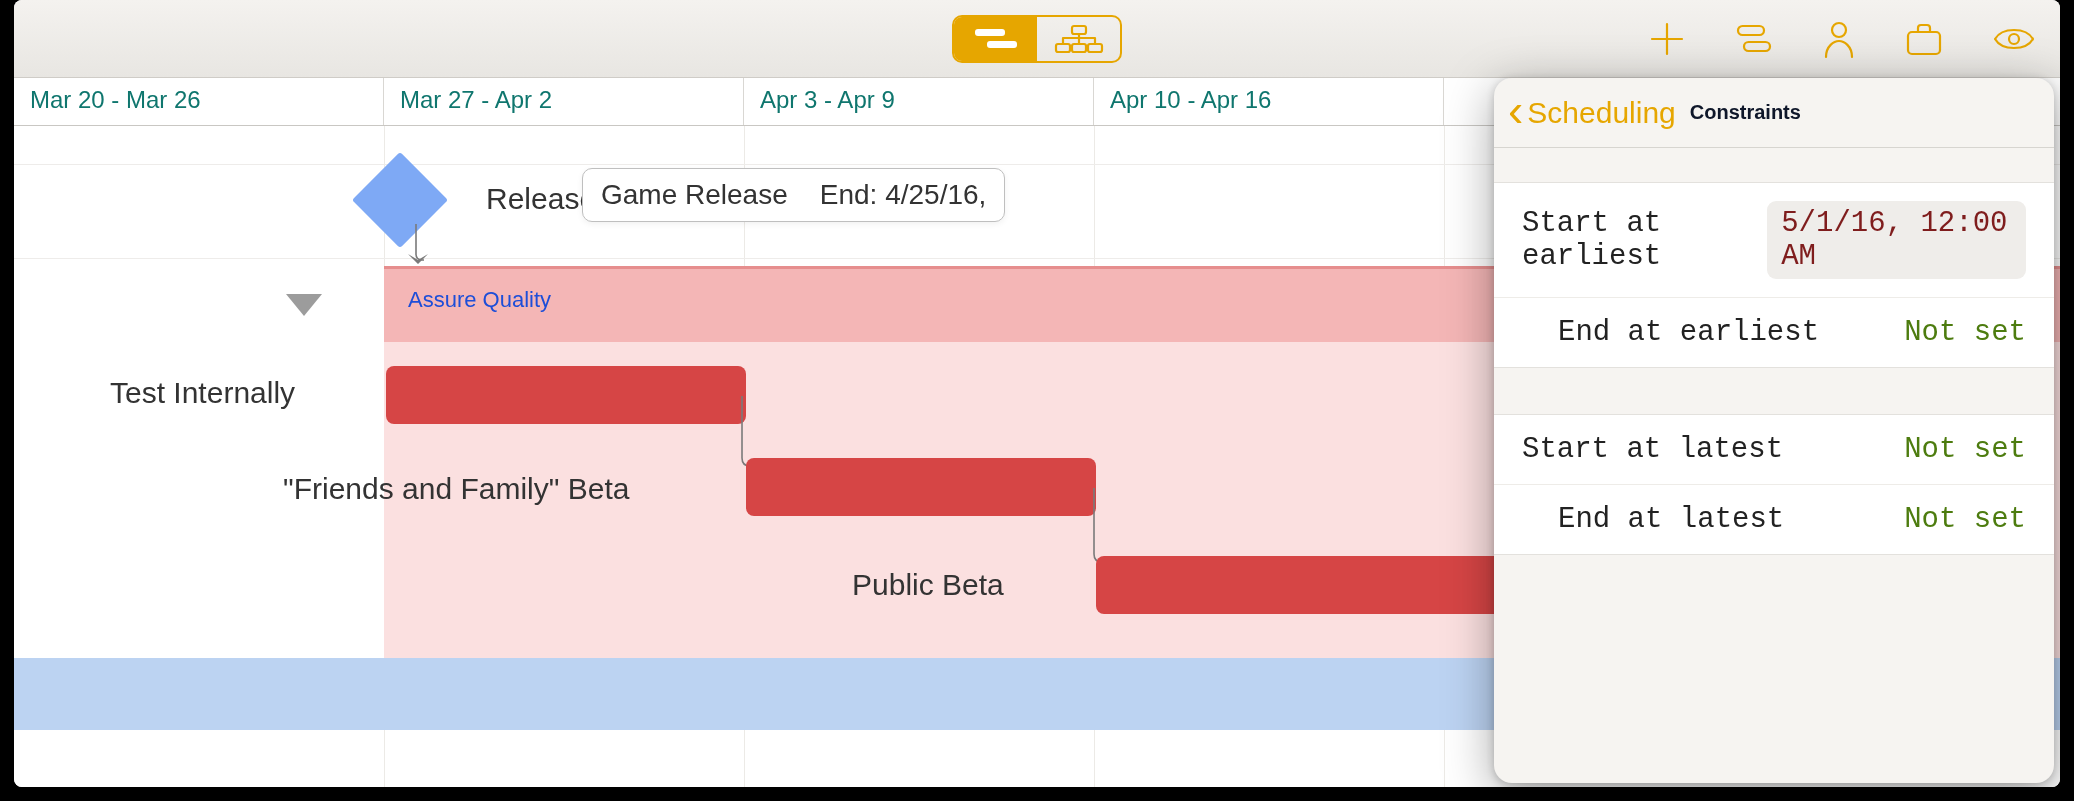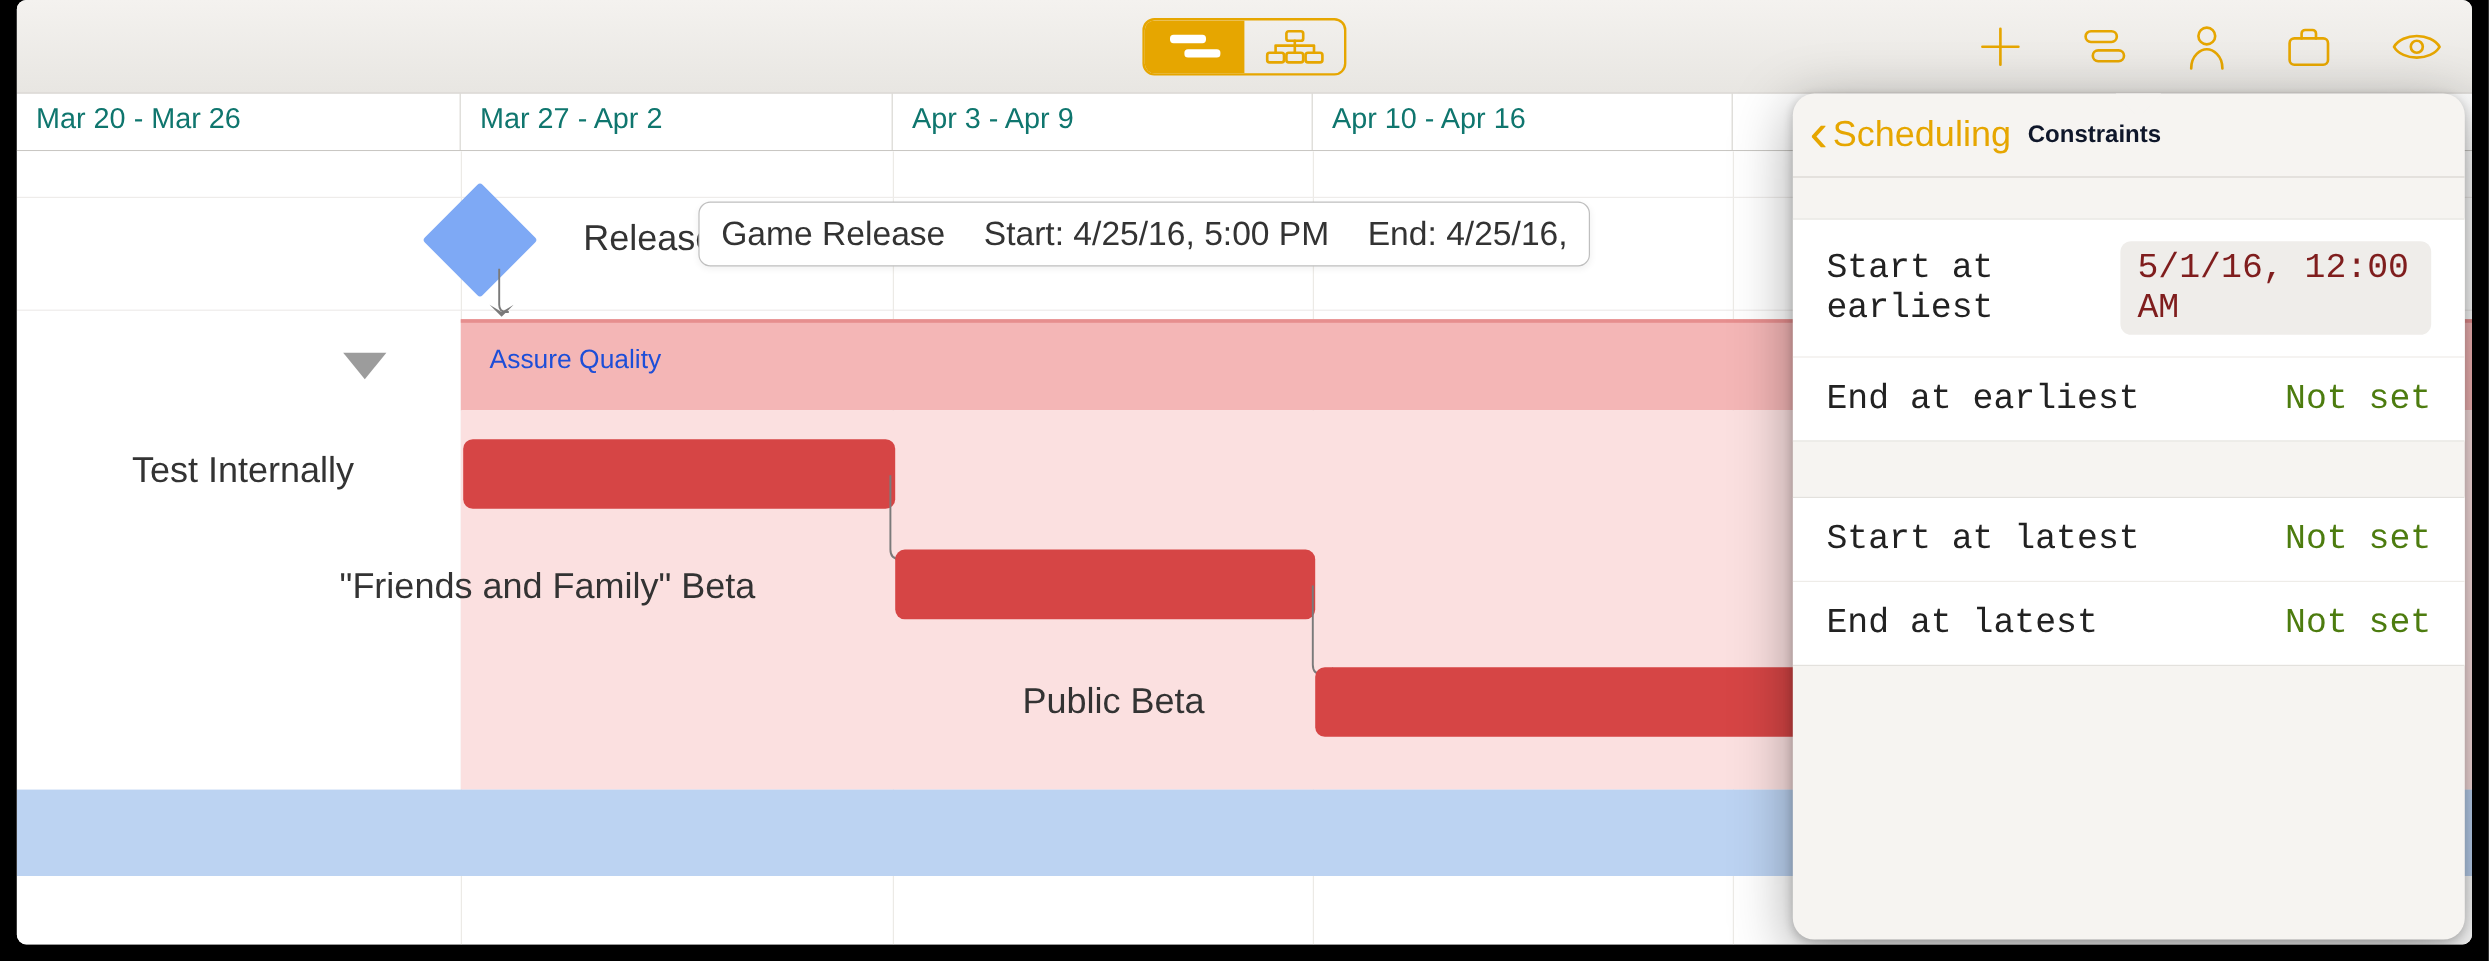--- a/index.html
+++ b/index.html
@@ -246,21 +246,21 @@
   }
   .cell {
     display: flex;
     align-items: center;
     justify-content: space-between;
     padding: 18px 28px;
     font-size: 29px;
     color: #222;
     border-bottom: 1px solid #eeece8;
   }
-  .cell:last-child { border-bottom: none; }
+  .cell:last-child { border-bottom: none; margin-left: 36px; }
   .cell .value {
     color: #7f1d1d;
   }
   .cell .value.placeholder { color: #4d7c0f; }
   .cell .value.chip {
     background: #efedea;
     border-radius: 9px;
     padding: 6px 14px;
   }
 </style>
@@ -342,21 +342,20 @@
       <div class="hline" style="top:132px"></div>
     </div>
 
     <span class="label faded" style="left:430px; top:-30px">Combine Art and Code</span>
 
     <div class="milestone" style="left:352px; top:40px"></div>
     <span class="label" style="left:472px; top:56px">Release</span>
 
     <div class="tooltip" style="left:568px; top:42px">
       <span>Game Release</span>
-      <span><span>Start:</span> <span>4/25/16, 5:00 PM</span></span>
       <span><span>End:</span> <span>4/25/16,</span></span>
     </div>
 
     <svg class="dep-link" style="left:394px; top:98px" width="30" height="48">
       <path d="M8 0 v30 q0 6 6 6 h2"></path>
       <polygon points="0,30 10,40 20,30 10,36"></polygon>
       <polygon points="10,36 10,36"></polygon>
     </svg>
 
     <div class="disclosure" style="left:272px; top:168px"></div>

